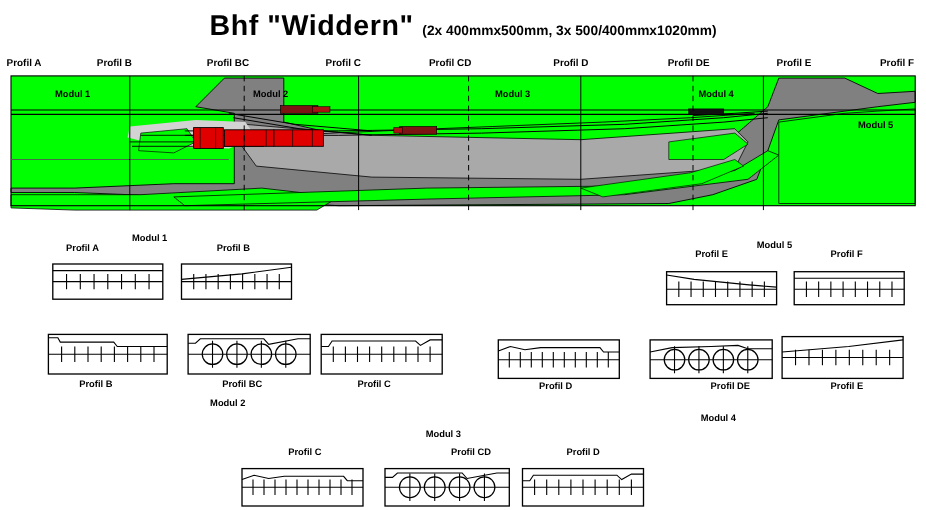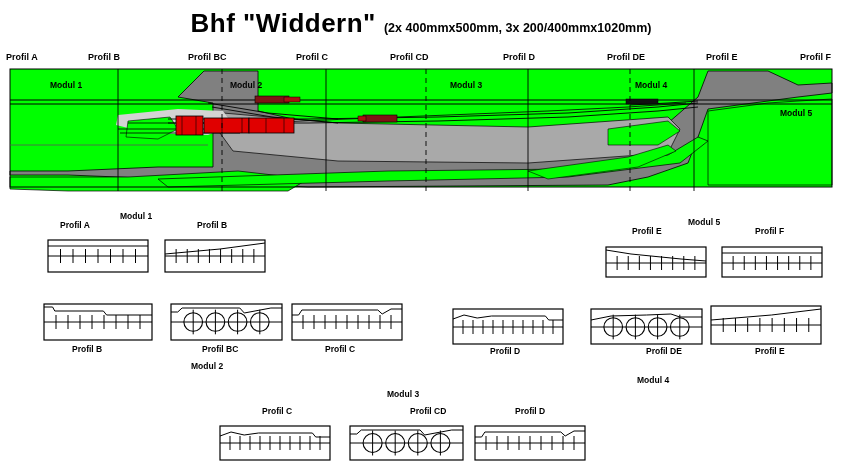--- a/index.html
+++ b/index.html
@@ -90,21 +90,21 @@
     color: #000;
     white-space: nowrap;
   }
 </style>
 </head>
 <body>
 
 <div id="root">
 
   <div id="title-block">
-    <span id="title-main">Bhf  "Widdern"</span><span id="title-sub">(2x  400mmx500mm,  3x  200/400mmx1020mm)</span>
+    <span id="title-main">Bhf  "Widdern"</span><span id="title-sub">(2x  400mmx500mm,  3x  500/400mmx1020mm)</span>
   </div>
 
   <div id="top-labels">
       <div class="top-label" style="left: 6px;">Profil A</div>
       <div class="top-label" style="left: 88px;">Profil B</div>
       <div class="top-label" style="left: 188px;">Profil BC</div>
       <div class="top-label" style="left: 296px;">Profil C</div>
       <div class="top-label" style="left: 390px;">Profil CD</div>
       <div class="top-label" style="left: 503px;">Profil D</div>
       <div class="top-label" style="left: 607px;">Profil DE</div>

